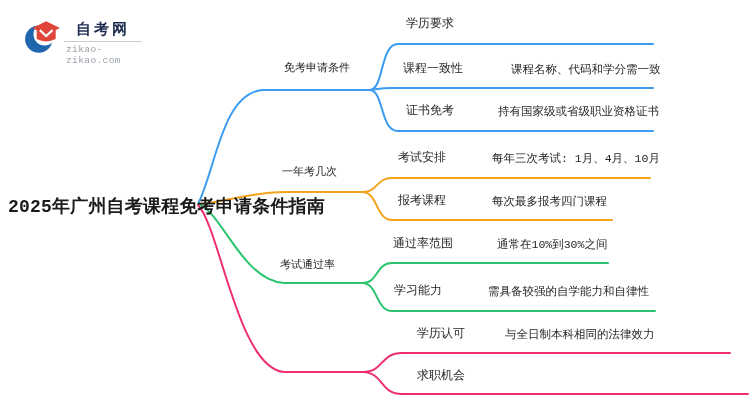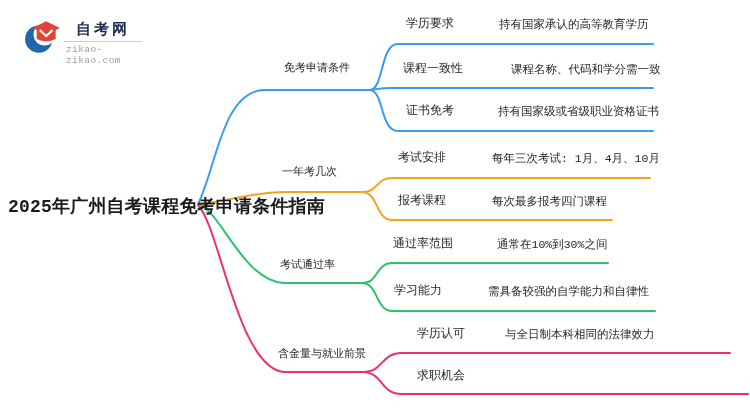--- a/index.html
+++ b/index.html
@@ -58,24 +58,22 @@
     <div class="logo-title">自考网</div>
     <div class="logo-divider"></div>
     <div class="logo-domain">zikao-zikao.com</div>
   </div>
 
   <div class="node root-title" style="left:8px;top:197px">2025年广州自考课程免考申请条件指南</div>
 
   <div class="node branch-label" style="left:284px;top:62px">免考申请条件</div>
   <div class="node branch-label" style="left:282px;top:166px">一年考几次</div>
   <div class="node branch-label" style="left:280px;top:259px">考试通过率</div>
-  <div class="node branch-label" style="left:278px;top:348px">含金量与就业前景</div>
 
   <div class="node sub-label" style="left:406px;top:17px">学历要求</div>
-  <div class="node sub-desc" style="left:499px;top:18px">持有国家承认的高等教育学历</div>
 
   <div class="node sub-label" style="left:403px;top:62px">课程一致性</div>
   <div class="node sub-desc" style="left:511px;top:63px">课程名称、代码和学分需一致</div>
 
   <div class="node sub-label" style="left:406px;top:104px">证书免考</div>
   <div class="node sub-desc" style="left:498px;top:105px">持有国家级或省级职业资格证书</div>
 
   <div class="node sub-label" style="left:398px;top:151px">考试安排</div>
   <div class="node sub-desc" style="left:492px;top:152px">每年三次考试: 1月、4月、10月</div>
 

